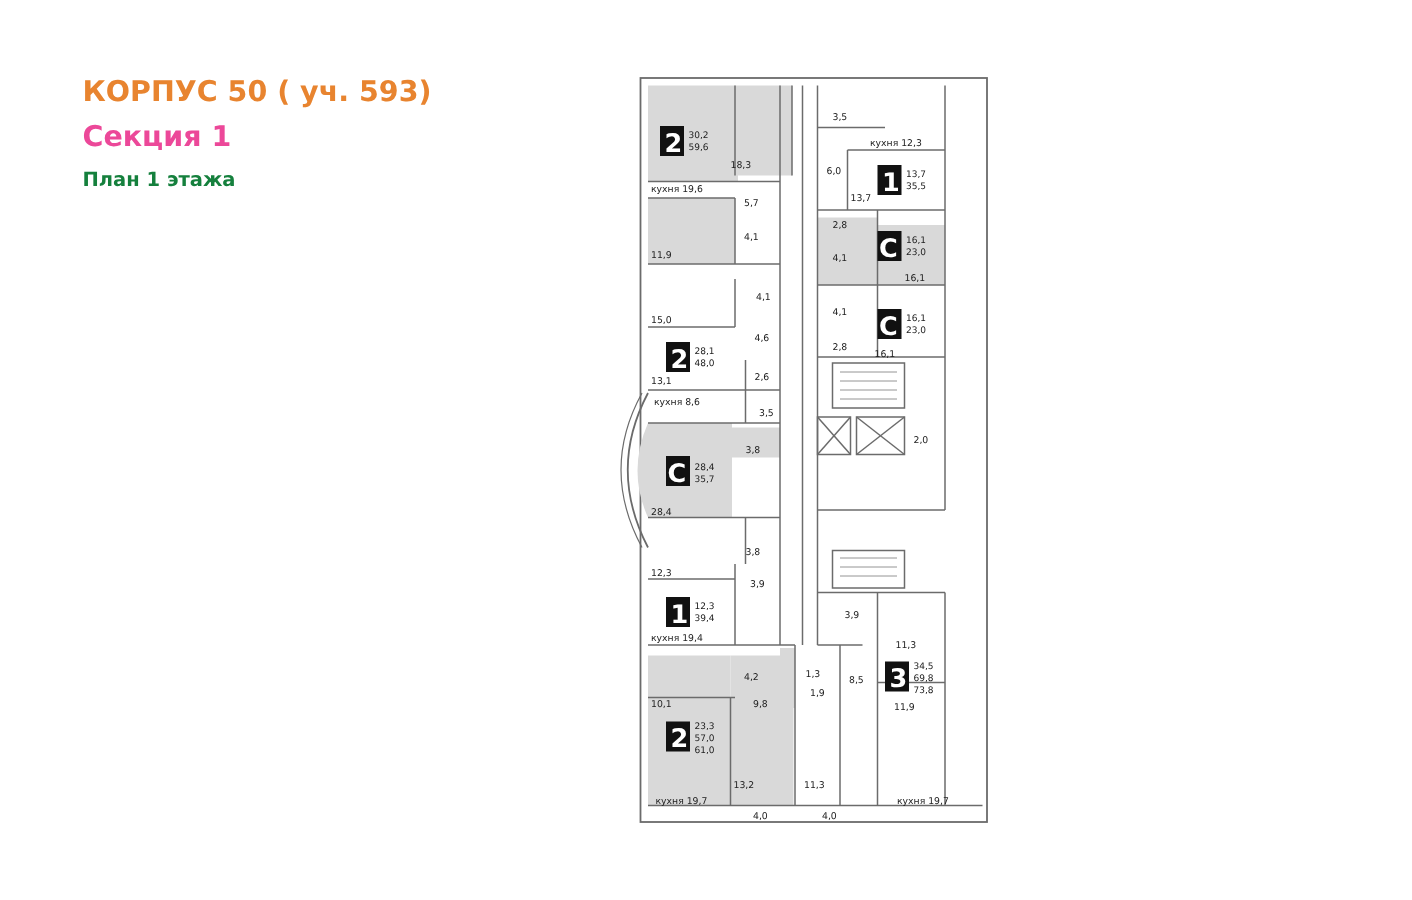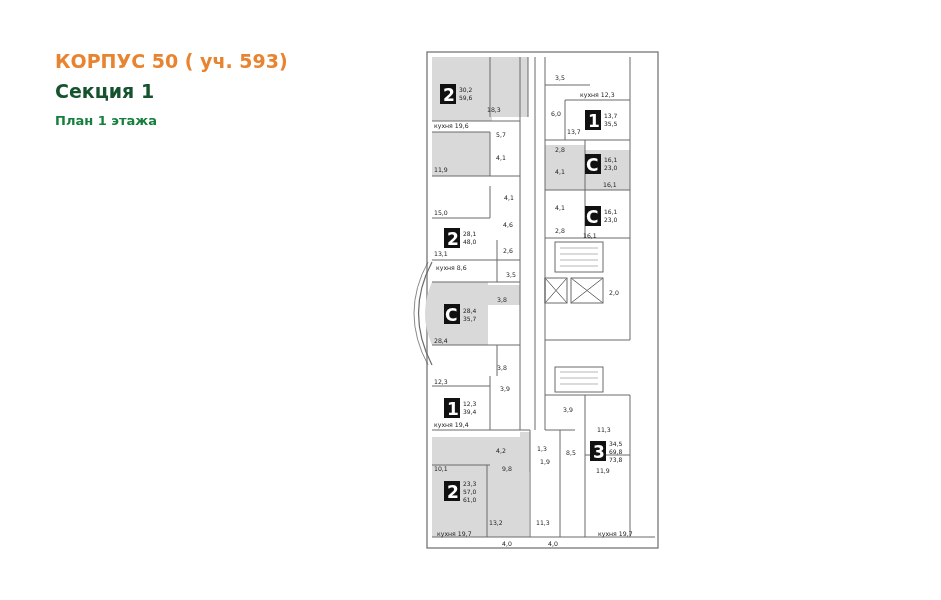--- a/index.html
+++ b/index.html
@@ -1,18 +1,18 @@
 <!DOCTYPE html>
 <html><head>
 <meta charset="utf-8">
 <style>
   html,body{margin:0;padding:0;background:#fff;}
   body{width:941px;height:600px;position:relative;overflow:hidden;font-family:"DejaVu Sans","Liberation Sans",sans-serif;}
   .title1{position:absolute;left:55px;top:50px;font-size:19px;font-weight:bold;color:#e8842f;letter-spacing:0;}
-  .title2{position:absolute;left:55px;top:80px;font-size:19px;font-weight:bold;color:#14532d;}
+  .title2{position:absolute;left:55px;top:80px;font-size:19px;font-weight:bold;color:#ec4899;}
   .title3{position:absolute;left:55px;top:113px;font-size:13px;font-weight:bold;color:#15803d;}
   svg{position:absolute;left:0;top:0;}
   .lbl{font-family:"DejaVu Sans","Liberation Sans",sans-serif;font-size:6.2px;fill:#222;}
   .area{font-family:"DejaVu Sans","Liberation Sans",sans-serif;font-size:6px;fill:#222;}
   .badge-t{font-family:"DejaVu Sans","Liberation Sans",sans-serif;font-weight:bold;font-size:17px;fill:#fff;}
 </style>
 </head>
 <body>
 
 <div class="title1">КОРПУС 50 ( уч. 593)</div>

